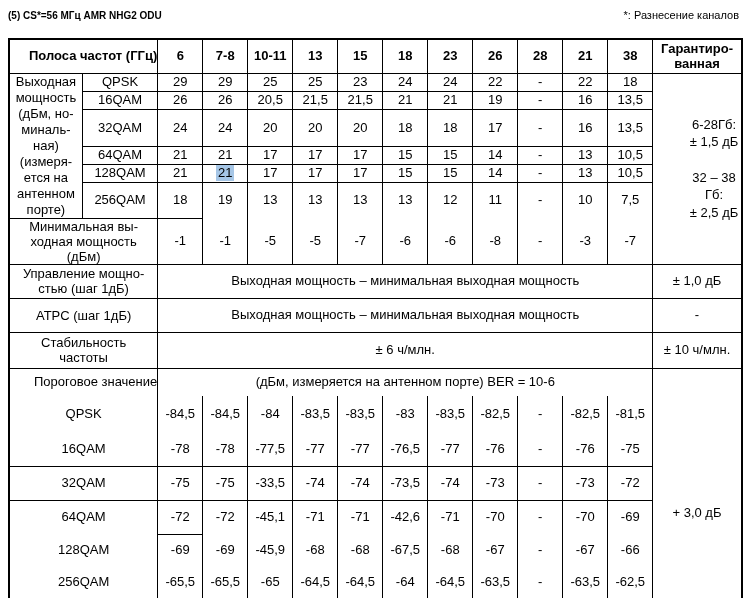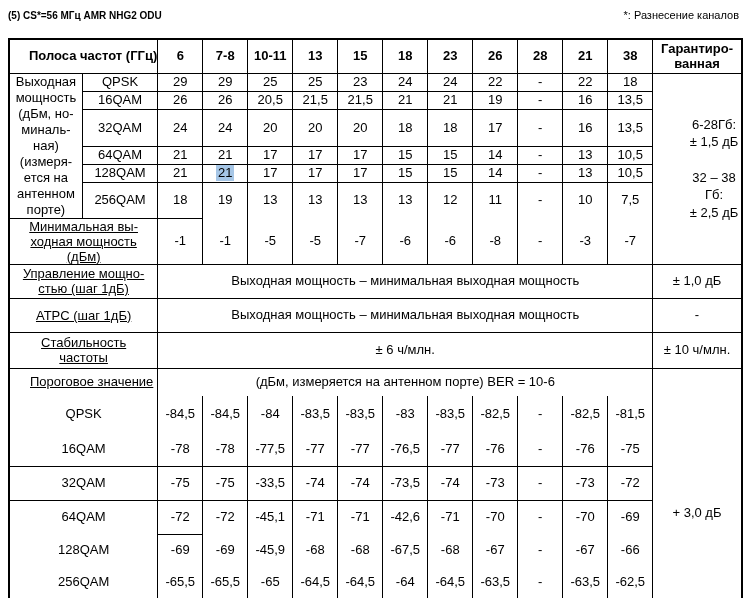--- a/index.html
+++ b/index.html
@@ -6,22 +6,22 @@
   body{width:746px;height:598px;background:#fff;overflow:hidden;font-family:"Liberation Sans",sans-serif;}
   .page{position:relative;width:746px;height:598px;color:#000;background:#fff;}
   .titlebar{position:absolute;left:8px;top:9px;width:731px;display:flex;justify-content:space-between;align-items:baseline;}
   .doc-title{font-size:10px;font-weight:bold;}
   .doc-note{font-size:11px;}
   table.spec{position:absolute;left:8px;top:38px;border-collapse:collapse;table-layout:fixed;border:2px solid #000;}
   .spec td{border:1px solid #000;font-size:13px;line-height:1.2;text-align:center;vertical-align:middle;padding:0;white-space:pre-line;overflow:hidden;}
   .spec td.hdr{font-weight:bold;}
   .spec td.band{text-align:center;padding-left:19px;white-space:nowrap;}
   .spec td.side{line-height:16px;text-align:center;}
-  .spec td.lbl2{line-height:15px;text-decoration:underline;}
-  .spec td.thl{text-align:left;padding-left:20px;text-decoration:underline;}
+  .spec td.lbl2{line-height:15px;}
+  .spec td.thl{text-align:right;padding-left:20px;}
   .spec td.gud{line-height:1.35;padding-left:34px;}
   .spec td.gut{padding-top:60px;border-radius:11px;}
   .spec td.nb{border-bottom:0;}
   .spec td.nt{border-top:0;}
   .hl{display:inline-block;padding:0 2px;}
 </style>
 </head>
 <body>
 
 <div class="page">

